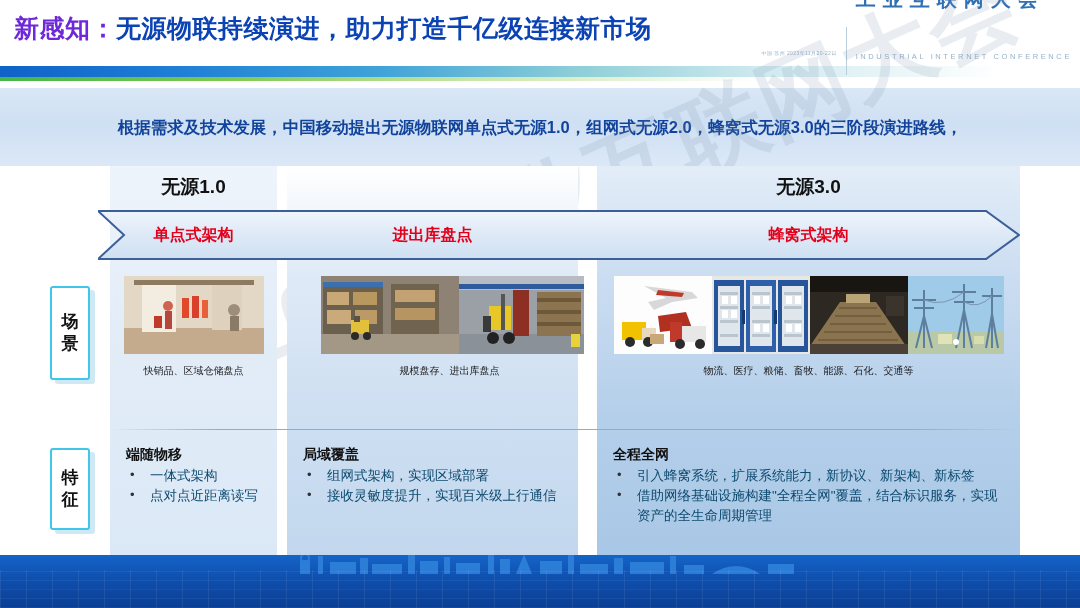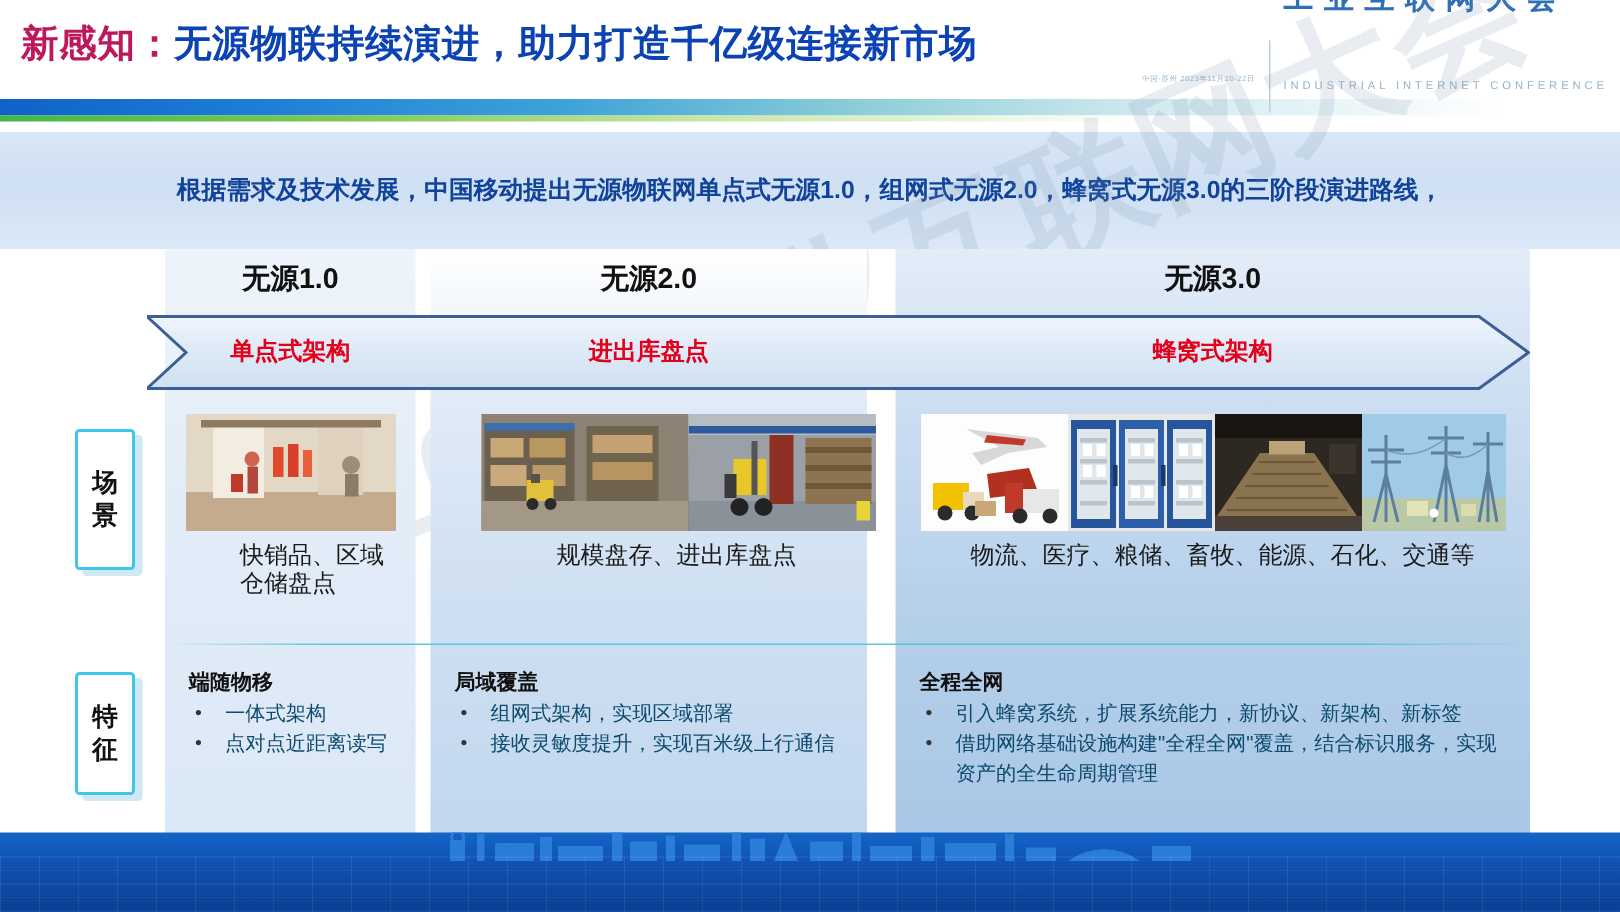--- a/index.html
+++ b/index.html
@@ -9,21 +9,21 @@
     background:#ffffff;
     position:relative;
   }
 
   
   #header { position:absolute; left:0; top:0; width:1080px; height:88px; background:#fff; }
   #slide-title {
     position:absolute; left:14px; top:12px;
     font-size:25px; font-weight:bold; letter-spacing:.5px; white-space:nowrap;
   }
-  #slide-title .red { color:#be185d; }
+  #slide-title .red { color:#6d28d9; }
   #slide-title .blue { color:#0b43b4; }
 
   #header-rule {
     position:absolute; left:0; top:66px; width:1000px; height:11px;
     background:linear-gradient(90deg,#0f62c8 0%, #1f7fd6 18%, #3fa3d8 38%, #8fcfd8 58%, #cfe9ef 76%, #ffffff 100%);
   }
   #header-rule-green {
     position:absolute; left:0; top:77px; width:760px; height:4px;
     background:linear-gradient(90deg,#43b649 0%, #7ec94f 30%, #c8e6a8 62%, #ffffff 100%);
   }
@@ -129,23 +129,22 @@
   
   .scene-cell { position:absolute; top:0; height:162px; }
   #scene1 { left:110px; width:167px; }
   #scene2 { left:287px; width:291px;padding-left:34px; }
   #scene3 { left:597px; width:423px; }
 
   .photo-strip { display:flex; margin:8px auto 0; background:#fff; }
   .ph { position:relative; overflow:hidden; }
 
   .scene-caption {
-    margin-top:7px; text-align:left; font-size:16px; color:#1a1a1a; line-height:19px;
+    margin-top:7px; text-align:center; font-size:10px; color:#1a1a1a; line-height:19px;
     padding:0 8px;
-    margin-left:42px;
   }
 
   
   .feat-cell { position:absolute; top:0; height:122px; padding:10px 12px 0 16px; }
   #feat1 { left:110px; width:167px; }
   #feat2 { left:287px; width:291px; }
   #feat3 { left:597px; width:423px; }
   .feat-title { font-size:14px; font-weight:bold; color:#111; margin-bottom:2px; line-height:20px; }
   .feat-list { list-style:none; }
   .feat-list li {
@@ -208,21 +207,20 @@
 
 <div id="watermark">2023工业互联网大会</div>
 
 <div id="stage">
 
   <div class="col-band" id="band1"></div>
   <div class="col-band" id="band2"></div>
   <div class="col-band" id="band3"></div>
 
   <div class="col-title" id="title1">无源1.0</div>
-  <div class="col-title" id="title2">无源2.0</div>
   <div class="col-title" id="title3">无源3.0</div>
 
   <div id="arrow-band"></div>
   <svg id="arrow-outline" viewBox="0 0 922 50" preserveAspectRatio="none">
     <polygon points="0,1 888,1 921,25 888,49 0,49 26,25" fill="none" stroke="#3c5f97" stroke-width="2"></polygon>
   </svg>
   <div class="arrow-label" id="alabel1">单点式架构</div>
   <div class="arrow-label" id="alabel2">进出库盘点</div>
   <div class="arrow-label" id="alabel3">蜂窝式架构</div>
 

